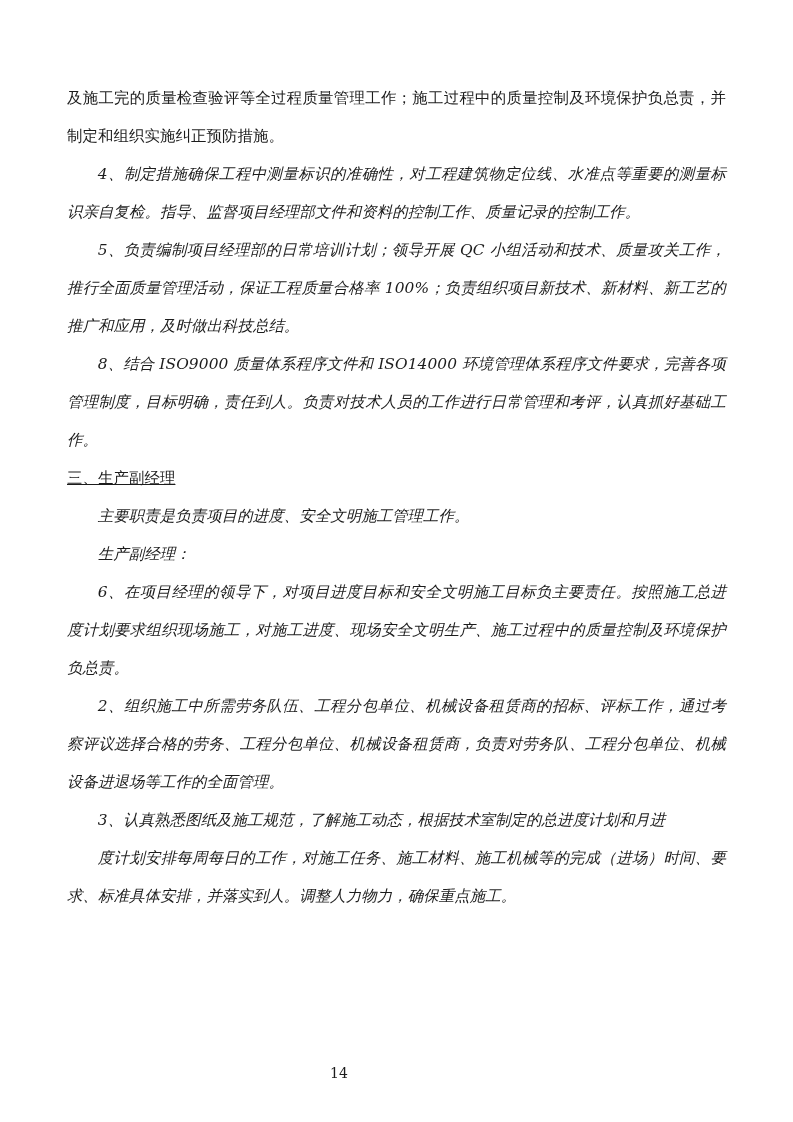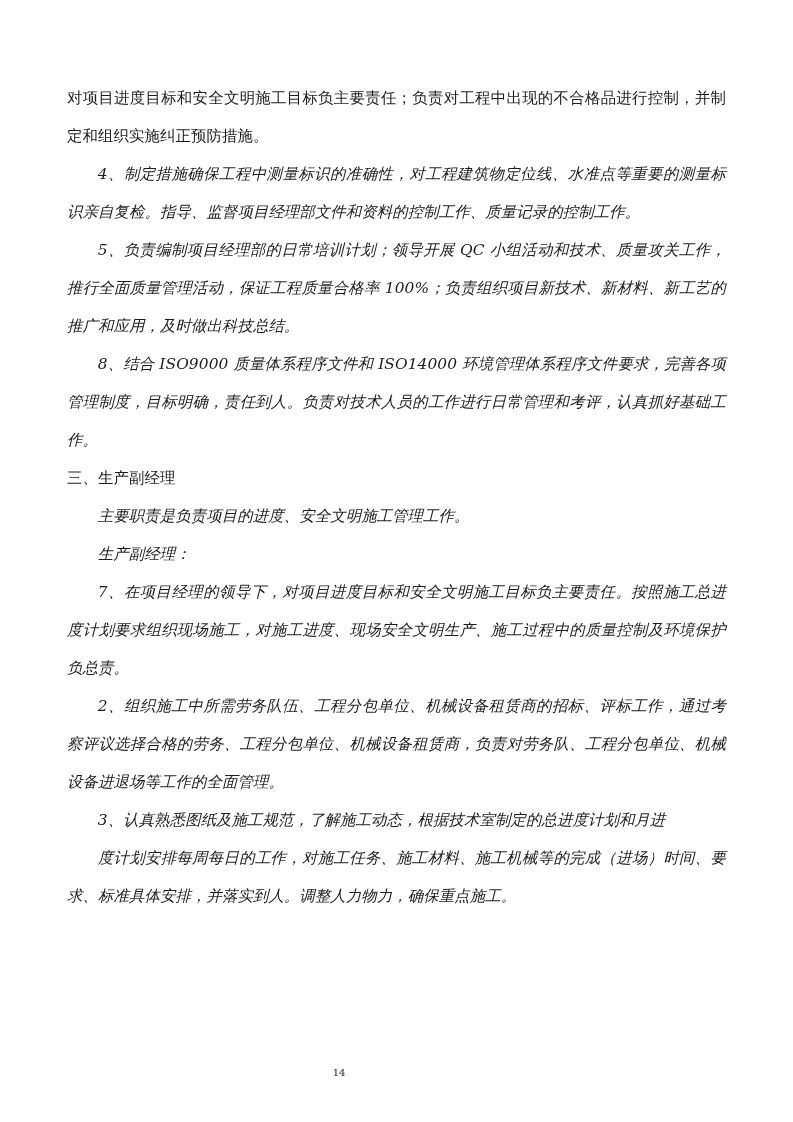--- a/index.html
+++ b/index.html
@@ -46,68 +46,69 @@
 
   
   .para.indent {
     text-indent: 2em;
     font-style: italic;
   }
 
   
   .para.heading {
     text-indent: 0;
+    text-decoration: underline;
   }
 
   
   .para.nojustify-first {
     text-align: left;
   }
   .para.nojustify-first .line-rest {
     display: block;
     text-align: justify;
     text-justify: inter-character;
   }
 
   .page-number {
     position: absolute;
     left: 0;
     top: 1063px;
     width: 678px;
     text-align: center;
-    font-size: 10px;
+    font-size: 14px;
     line-height: 20px;
     color: #1c1c1c;
     font-family: "DejaVu Serif", "Liberation Serif", serif;
   }
 </style>
 </head>
 <body>
 
 <div class="page">
 
   <div class="text-body">
 
-    <p class="para">对项目进度目标和安全文明施工目标负主要责任；负责对工程中出现的不合格品进行控制，并制定和组织实施纠正预防措施。</p>
+    <p class="para">及施工完的质量检查验评等全过程质量管理工作；施工过程中的质量控制及环境保护负总责，并制定和组织实施纠正预防措施。</p>
 
     <p class="para indent">4、制定措施确保工程中测量标识的准确性，对工程建筑物定位线、水准点等重要的测量标识亲自复检。指导、监督项目经理部文件和资料的控制工作、质量记录的控制工作。</p>
 
     <p class="para indent">5、负责编制项目经理部的日常培训计划；领导开展 QC 小组活动和技术、质量攻关工作，推行全面质量管理活动，保证工程质量合格率 100%；负责组织项目新技术、新材料、新工艺的推广和应用，及时做出科技总结。</p>
 
 
 
     <p class="para indent">8、结合 ISO9000 质量体系程序文件和 ISO14000 环境管理体系程序文件要求，完善各项管理制度，目标明确，责任到人。负责对技术人员的工作进行日常管理和考评，认真抓好基础工作。</p>
 
     <p class="para heading">三、生产副经理</p>
 
     <p class="para indent">主要职责是负责项目的进度、安全文明施工管理工作。</p>
 
     <p class="para indent">生产副经理：</p>
 
-    <p class="para indent">7、在项目经理的领导下，对项目进度目标和安全文明施工目标负主要责任。按照施工总进度计划要求组织现场施工，对施工进度、现场安全文明生产、施工过程中的质量控制及环境保护负总责。</p>
+    <p class="para indent">6、在项目经理的领导下，对项目进度目标和安全文明施工目标负主要责任。按照施工总进度计划要求组织现场施工，对施工进度、现场安全文明生产、施工过程中的质量控制及环境保护负总责。</p>
 
     <p class="para indent">2、组织施工中所需劳务队伍、工程分包单位、机械设备租赁商的招标、评标工作，通过考察评议选择合格的劳务、工程分包单位、机械设备租赁商，负责对劳务队、工程分包单位、机械设备进退场等工作的全面管理。</p>
 
     <p class="para indent nojustify-first"><span>3、认真熟悉图纸及施工规范，了解施工动态，根据技术室制定的总进度计划和月进</span><span class="line-rest">度计划安排每周每日的工作，对施工任务、施工材料、施工机械等的完成（进场）时间、要求、标准具体安排，并落实到人。调整人力物力，确保重点施工。</span></p>
 
   </div>
 
   <div class="page-number">14</div>
 
 </div>

